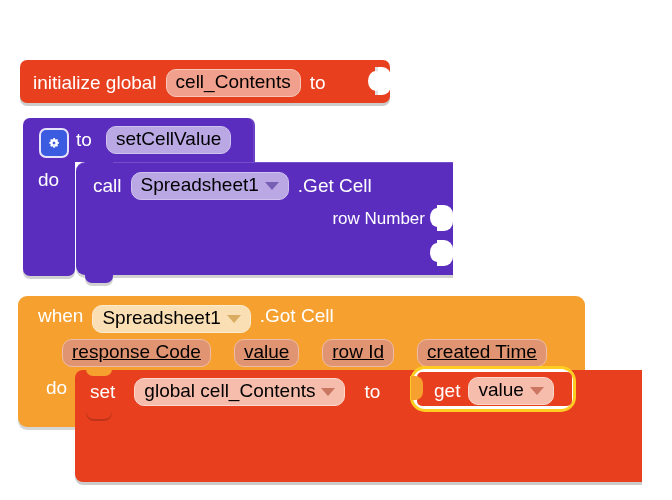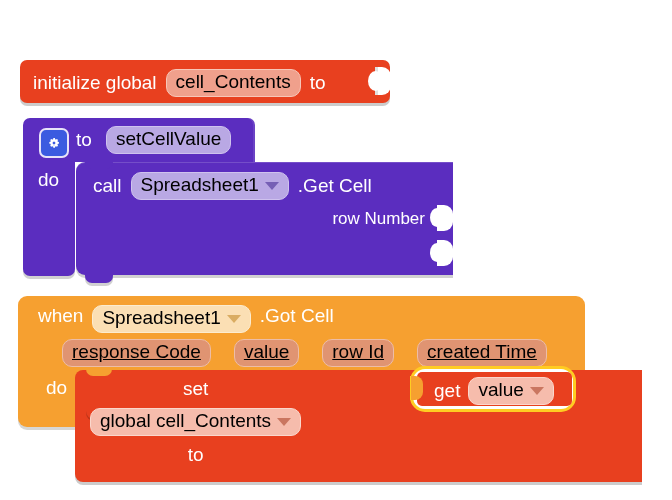--- a/index.html
+++ b/index.html
@@ -266,21 +266,21 @@
   }
   #blk-set .botbump {
     position: absolute; left: 11px; bottom: -9px;
     width: 26px; height: 10px;
     background: #E8401F;
     border-radius: 0 0 8px 8px;
     box-shadow: 0 2px 0 rgba(0,0,0,.18);
   }
   #blk-set .setrow {
     position: absolute; left: 15px; top: 8px;
-    display: flex; align-items: center; gap: 8px; flex-direction: column;
+    display: flex; align-items: center; gap: 19px;
   }
   #blk-set .var-chip {
     background: #F6BCAC;
     border: 1px solid #fbd7cc;
   }
   #blk-set .var-chip .caret { border-top-color: #c26a52; }
 
   
   #blk-get {
     position: absolute;

